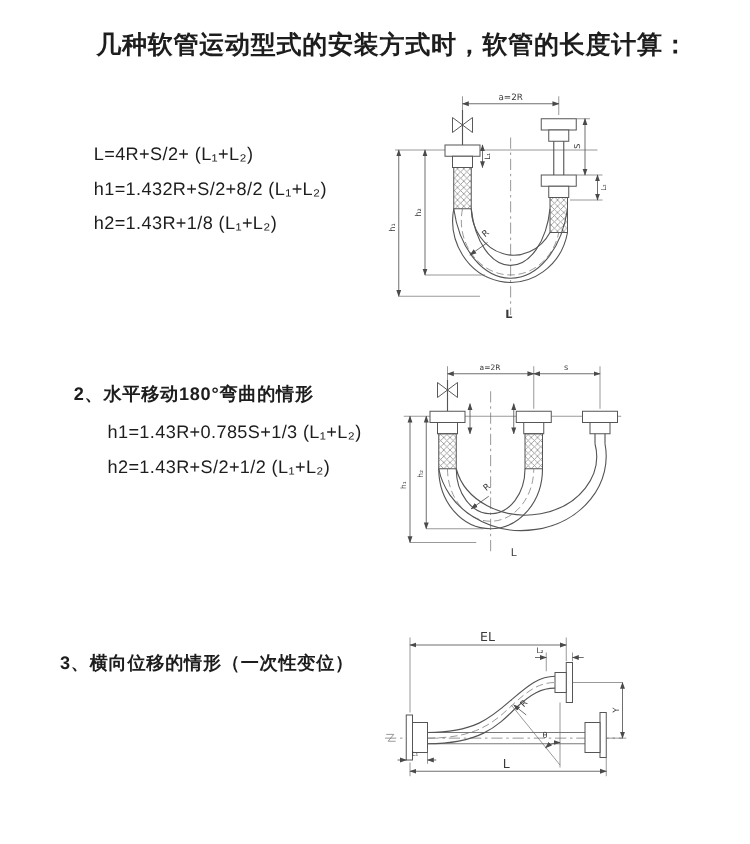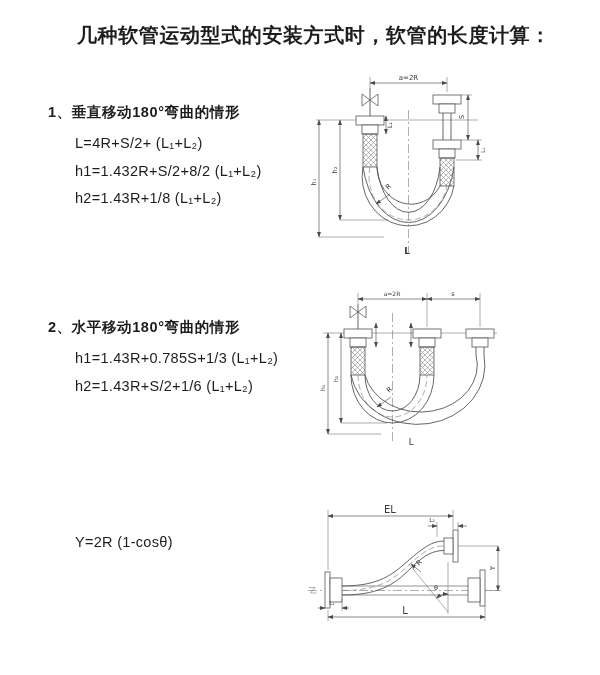--- a/index.html
+++ b/index.html
@@ -24,39 +24,38 @@
   svg .fit{stroke:#555;stroke-width:.8;fill:#ffffff;}
   svg .cl{stroke:#777;stroke-width:.6;fill:none;stroke-dasharray:9 3 2 3;}
   svg .hdash{stroke:#777;stroke-width:.6;fill:none;stroke-dasharray:6 3;}
 </style>
 </head>
 <body>
 
 <div class="doc-title">几种软管运动型式的安装方式时，软管的长度计算：</div>
 
 <div class="section" style="top:103px;">
-  <div class="sec-heading">1、垂直移动180°弯曲的情形</div>
   <div class="formulas">
     <div class="formula">L=4R+S/2+ (L₁+L₂)</div>
     <div class="formula">h1=1.432R+S/2+8/2 (L₁+L₂)</div>
     <div class="formula">h2=1.43R+1/8 (L₁+L₂)</div>
   </div>
 </div>
 
-<div class="section" style="top:318px;">
+<div class="section" style="top:306px;margin-left:11px;">
   <div class="sec-heading">2、水平移动180°弯曲的情形</div>
   <div class="formulas">
     <div class="formula">h1=1.43R+0.785S+1/3 (L₁+L₂)</div>
-    <div class="formula">h2=1.43R+S/2+1/6 (L₁+L₂)</div>
+    <div class="formula">h2=1.43R+S/2+1/2 (L₁+L₂)</div>
   </div>
 </div>
 
 <div class="section" style="top:521px;">
+  <div class="sec-heading">3、横向位移的情形（一次性变位）</div>
   <div class="formulas">
-    <div class="formula">Y=2R (1-cosθ)</div>
   </div>
 </div>
 
 <svg class="diagram" style="left:306px;top:70px;" width="185" height="190" viewBox="0 0 185 190">
   <defs>
     <pattern id="hz1" width="5" height="5" patternUnits="userSpaceOnUse">
       <path d="M0 5 L5 0 M0 0 L5 5" stroke="#8a8a8a" stroke-width="0.6"></path>
     </pattern>
     <marker id="a1" viewBox="0 0 10 10" refX="9" refY="5" markerWidth="8" markerHeight="8" orient="auto-start-reverse">
       <path d="M0 1.5 L10 5 L0 8.5 Z" fill="#4a4a4a"></path>

